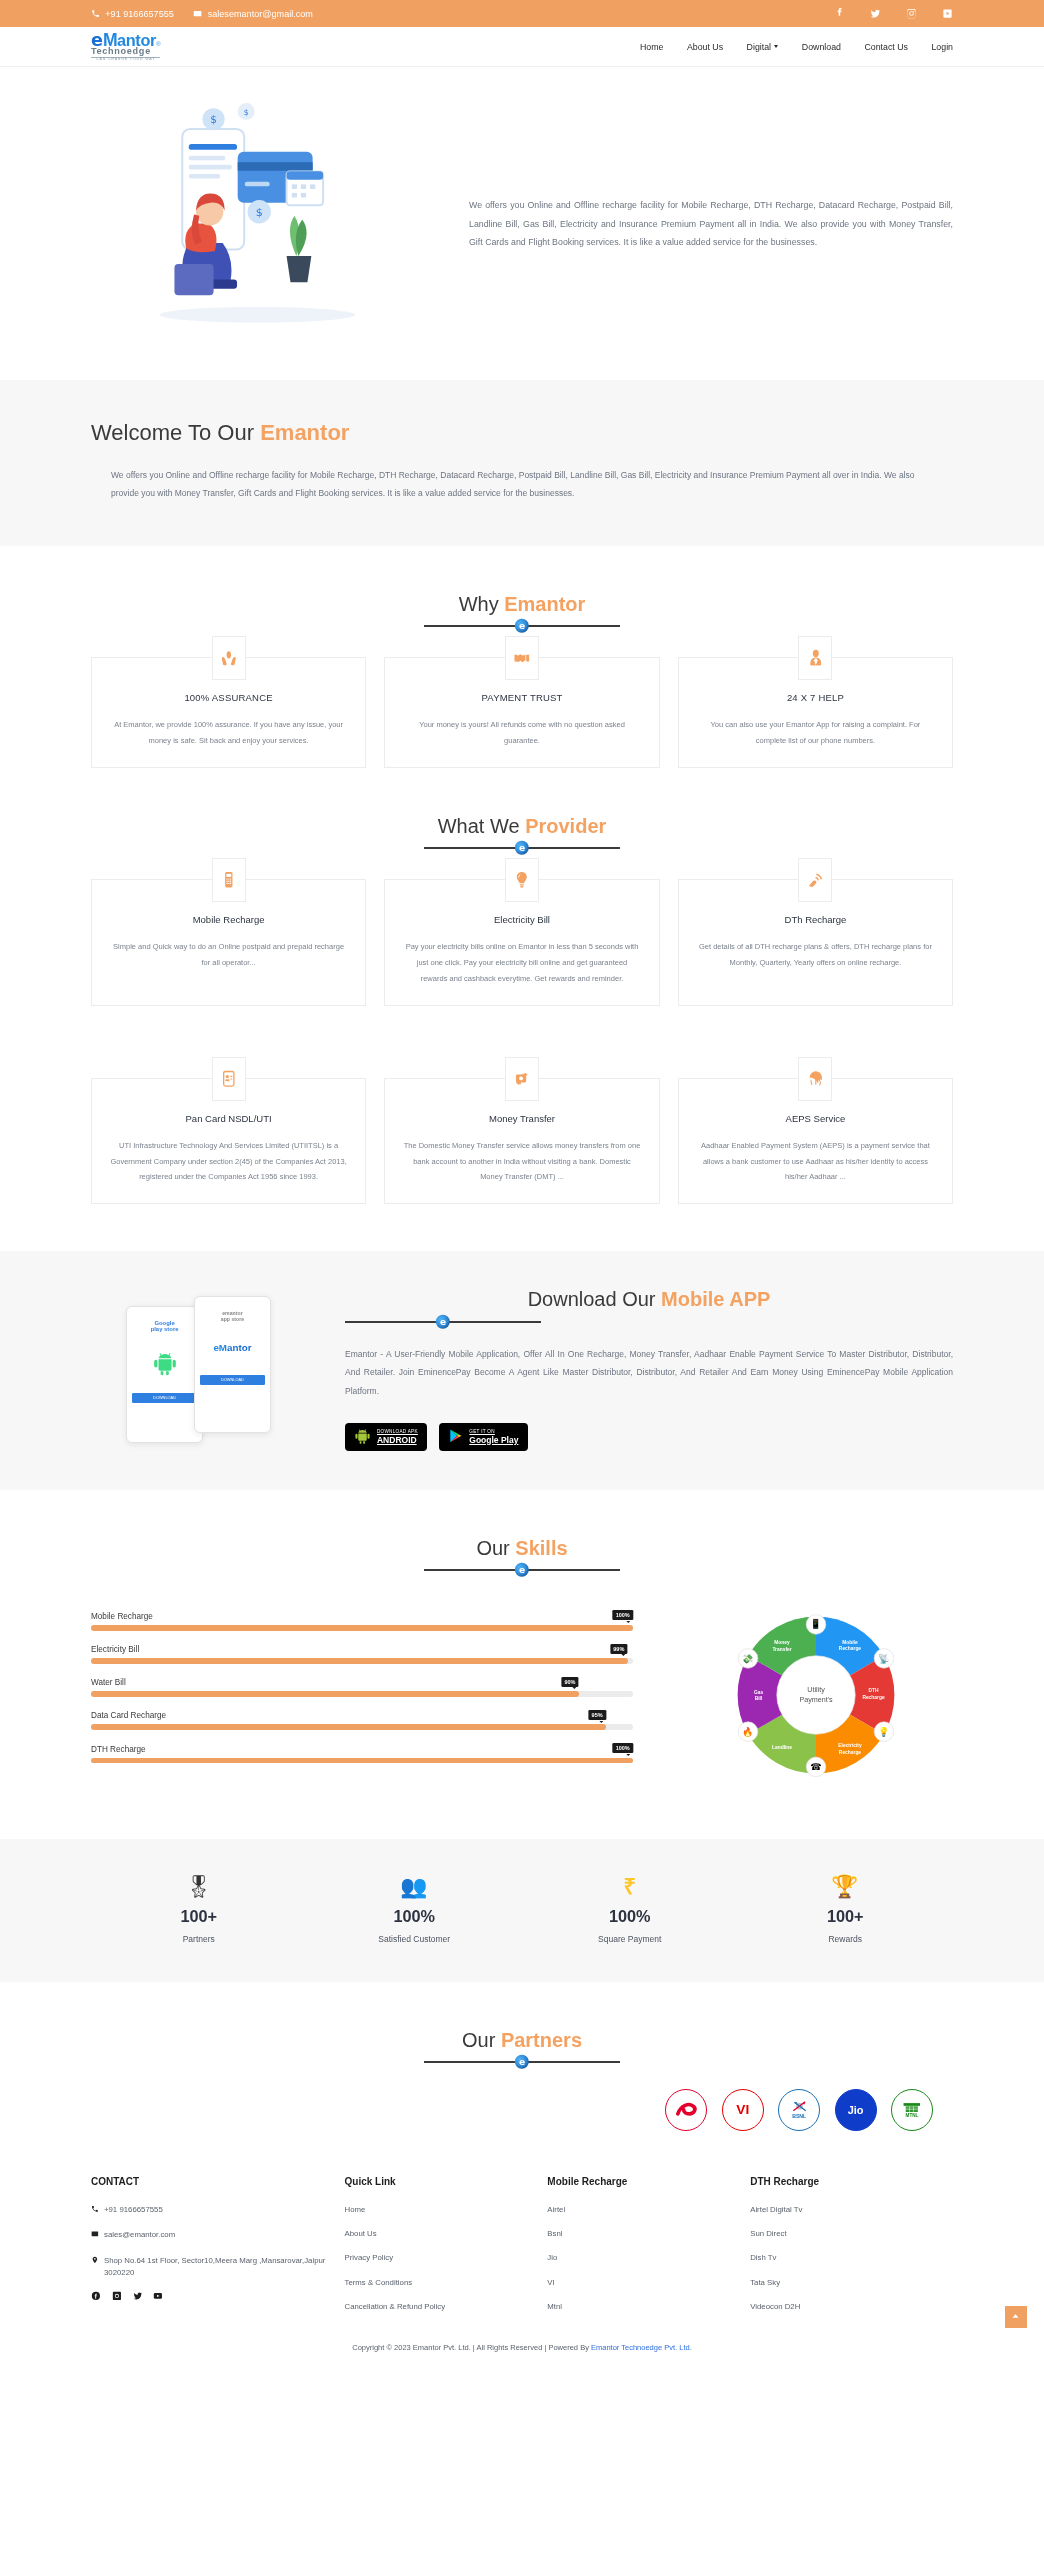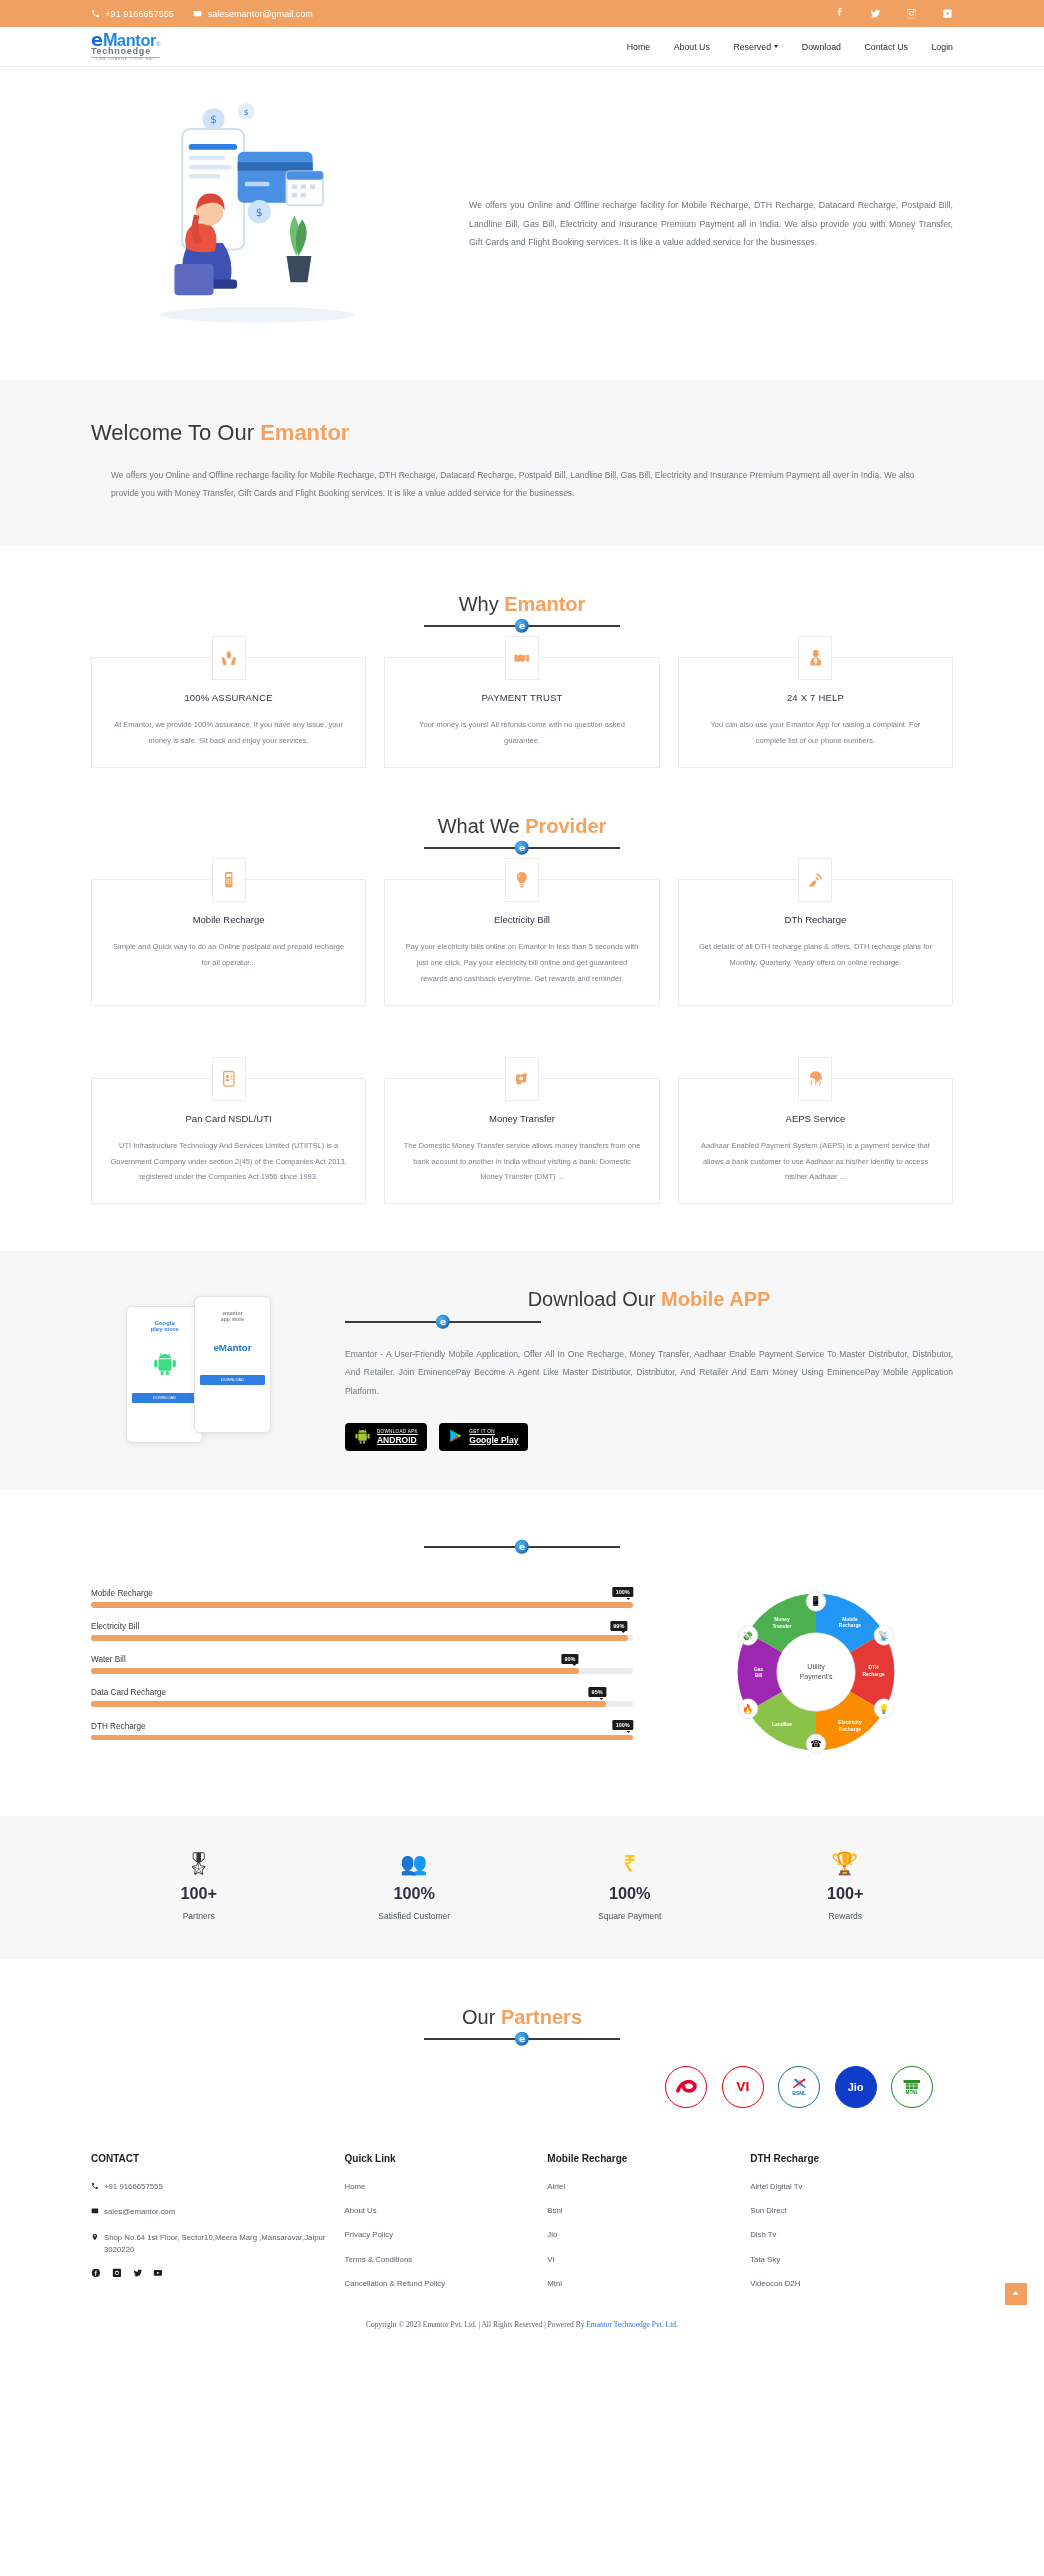--- a/index.html
+++ b/index.html
@@ -130,21 +130,21 @@
 
   
   .footer { padding: 29px 91px 11.7px; display:flex; gap:0; }
   .fcol { flex:1; }
   .fcol h4 { font-size:10px; font-weight:700; color:#1e1e1e; margin-bottom:17px; }
   .fcol ul { list-style:none; }
   .fcol li { font-size:7.8px; color:#5b626d; margin-bottom:12.4px; display:flex; align-items:flex-start; gap:5.2px; line-height:1.55;}
   .fcol li svg { width:7.8px; height:7.8px; fill:#222; flex-shrink:0; margin-top:1.3px;}
   .fsocial { display:flex; gap:11px; margin-top:3.9px; }
   .fsocial svg { width:9.8px; height:9.8px; fill:#1e1e1e; }
-  .copyright { text-align:center; font-size:7.5px; color:#5b626d; padding: 5.2px 0 10.4px; font-family: Liberation Serif, serif; }
+  .copyright { text-align:center; font-size:7.5px; color:#5b626d; padding: 5.2px 0 10.4px; }
   .copyright a { color:#2f6fe0; text-decoration:none; }
 
   .scrolltop {
     position:absolute; right:17px; bottom:34px; width:22px; height:22px;
     background:#f0a162; display:flex; align-items:center; justify-content:center;
   }
   .scrolltop svg { width:9.1px; height:9.1px; fill:#fff; }
   .page { position:relative; }
 
   
@@ -214,21 +214,21 @@
         <div class="logo-tag">CAN CHANGE YOUR WAY</div>
       </div>
       <div class="nav-links">
         <a href="#">
             <span>Home</span>
           </a>
         <a href="#">
             <span>About Us</span>
           </a>
         <a href="#">
-            <span>Reserved</span>
+            <span>Digital</span>
             <i class="caret"></i>
           </a>
         <a href="#">
             <span>Download</span>
           </a>
         <a href="#">
             <span>Contact Us</span>
           </a>
         <a href="#">
             <span>Login</span>
@@ -476,20 +476,21 @@
           <span>
             <span class="l1" style="display:block">GET IT ON</span>
             <span class="l2" style="display:block">Google Play</span>
           </span>
         </a>
       </div>
     </div>
   </div>
 
   <div class="sec-title">
+    <h2><span>Our </span><span class="accent">Skills</span></h2>
     <div class="title-rule">
         <span class="e-mark">e</span>
       </div>
   </div>
   <div class="skills-wrap">
     <div class="skills-left">
       <div class="skill">
         <div class="skill-label">Mobile Recharge</div>
         <div class="skill-bar">
           <div class="skill-fill" style="width:100%"></div>

